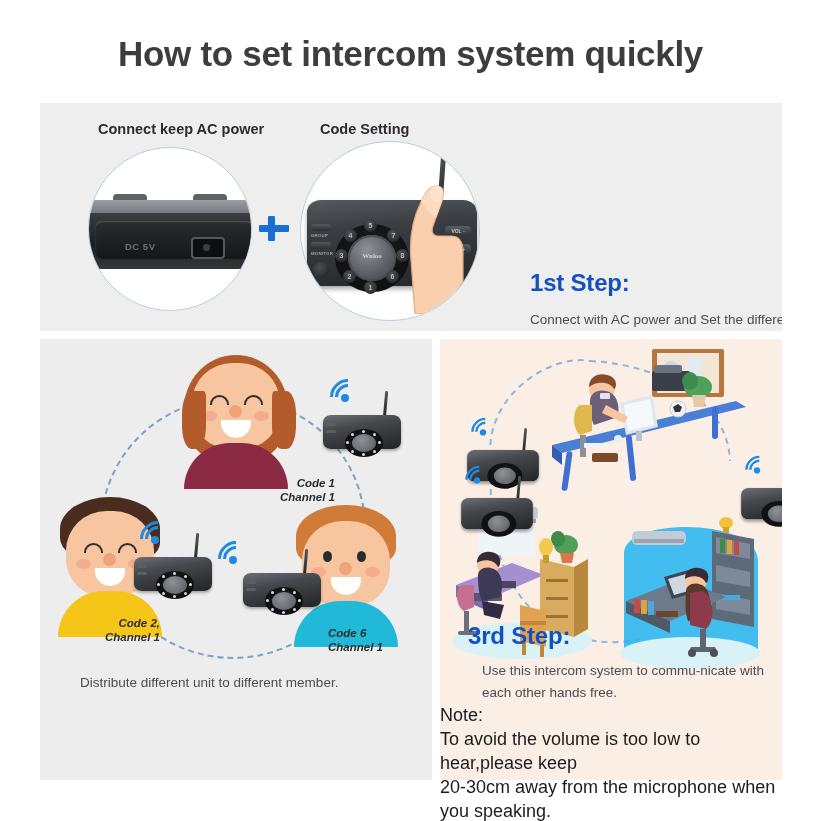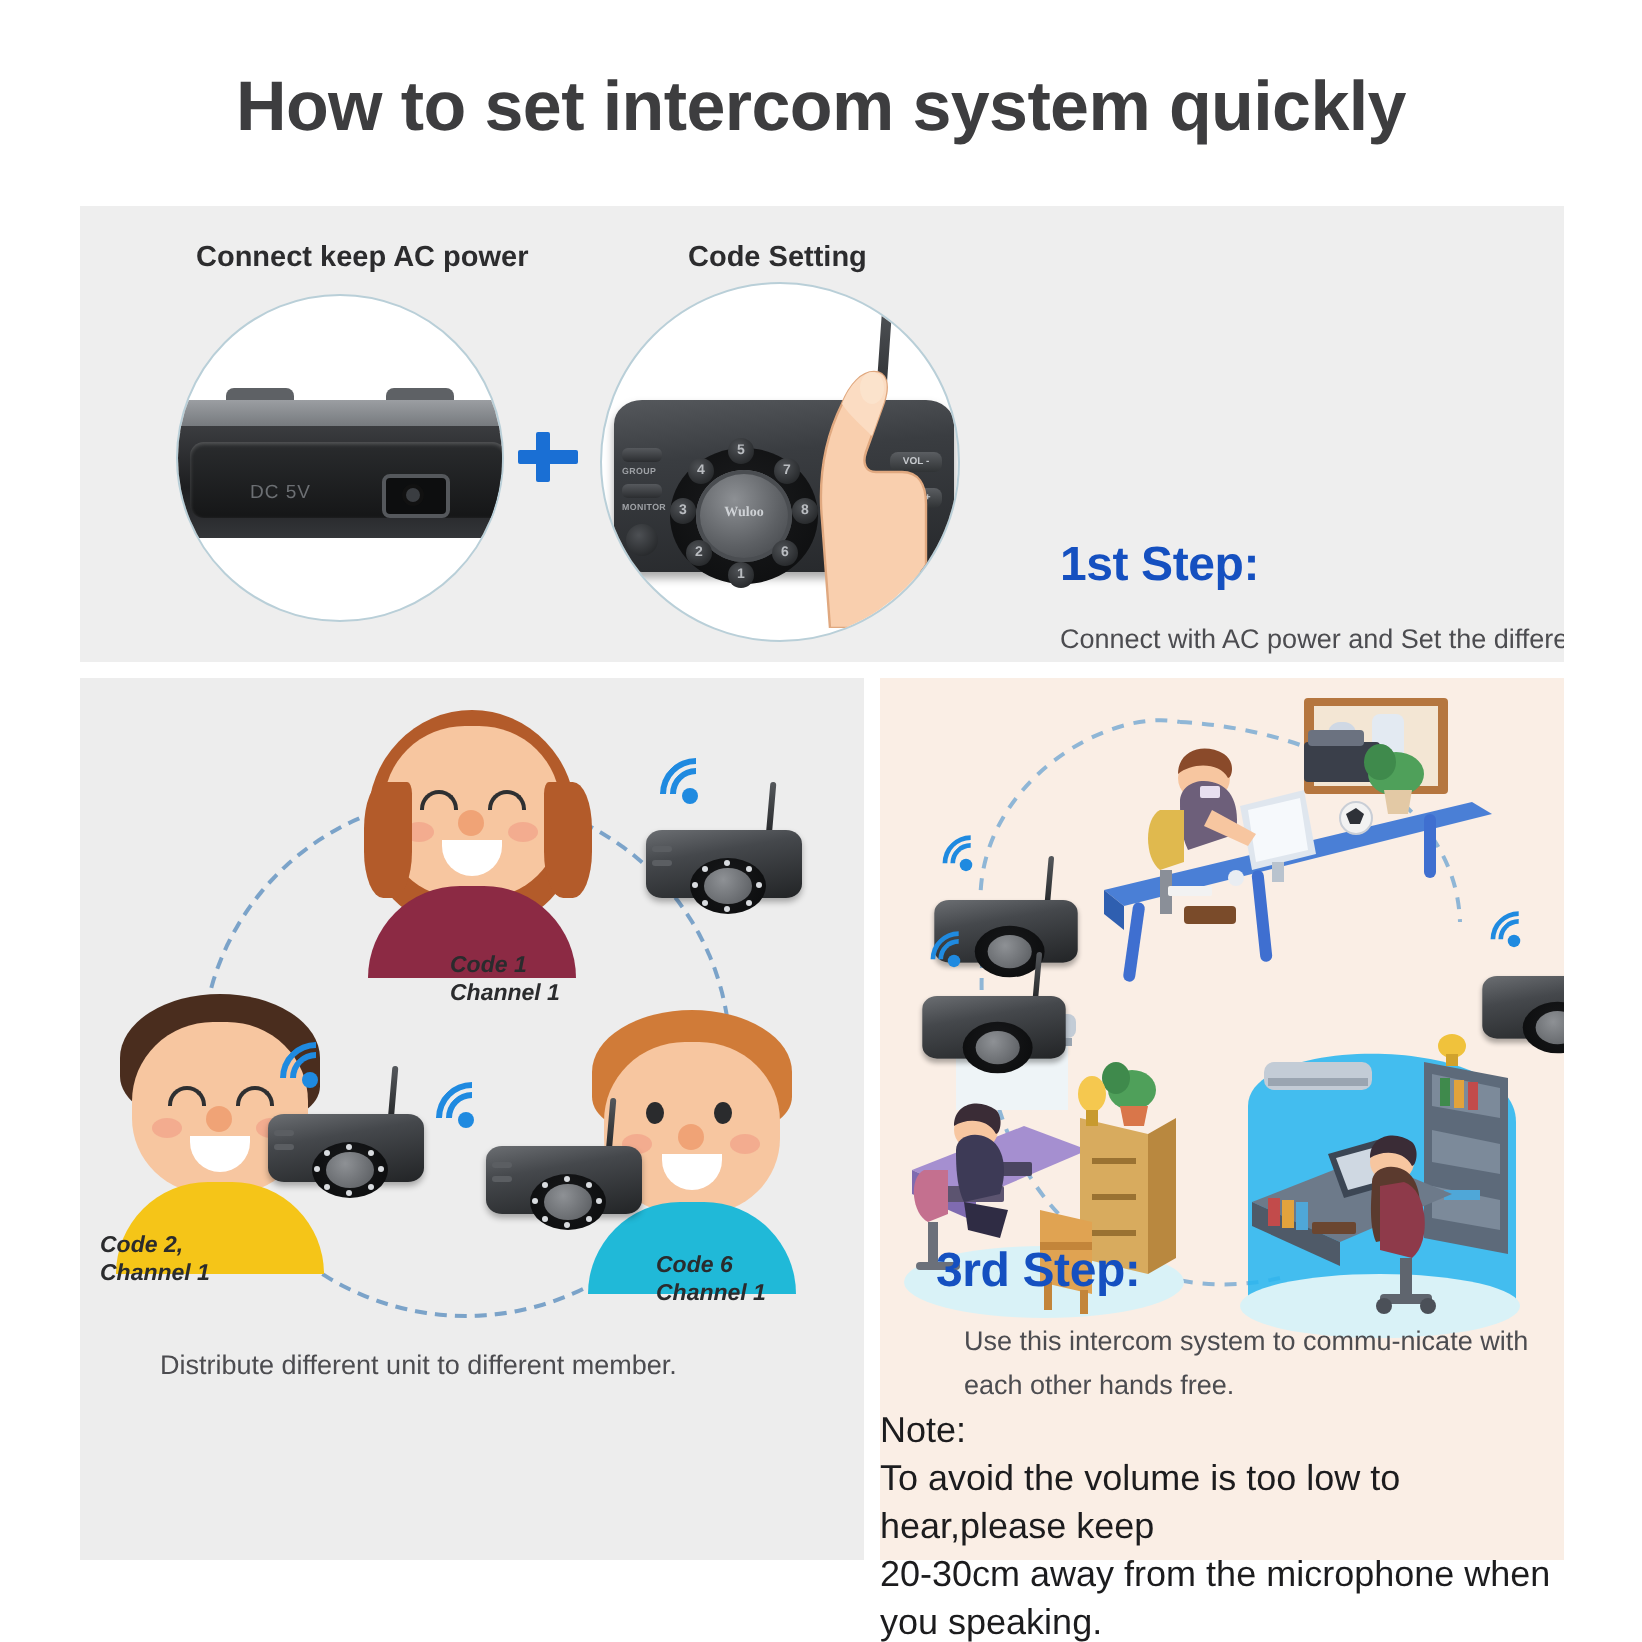--- a/index.html
+++ b/index.html
@@ -15,21 +15,21 @@
 
   
   .panel{position:absolute;overflow:hidden;}
   #panel1{left:40px;top:103px;width:742px;height:228px;background:#eeeeee;}
   #panel2{left:40px;top:339px;width:392px;height:441px;background:#ededed;}
   #panel3{left:440px;top:339px;width:342px;height:441px;background:#faeee5;}
 
   
   .p1-head{position:absolute;font-size:14.5px;font-weight:bold;color:#2c2c2e;white-space:nowrap;}
   #p1-head-a{left:58px;top:18px;}
-  #p1-head-b{left:304px;top:18px;}
+  #p1-head-b{left:280px;top:18px;}
 
   
   .circ{position:absolute;border-radius:50%;background:#ffffff;border:1px solid #b9cfd8;overflow:hidden;}
   #circ-a{left:48px;top:44px;width:162px;height:162px;}
   #circ-b{left:260px;top:38px;width:178px;height:178px;}
 
   
   #plus{position:absolute;left:216px;top:108px;width:36px;height:36px;}
   #plus:before,#plus:after{content:"";position:absolute;background:#1a6fd4;border-radius:1px;}
   #plus:before{left:3px;top:14px;width:30px;height:7px;}
@@ -39,21 +39,21 @@
   .rear{position:absolute;left:-4px;top:52px;width:178px;height:72px;}
   .rear-top{position:absolute;left:0;top:0;width:178px;height:16px;
             background:linear-gradient(180deg,#9b9ea2,#6e7276);border-radius:5px 5px 0 0;}
   .rear-body{position:absolute;left:0;top:13px;width:178px;height:56px;
             background:linear-gradient(180deg,#3b3d40,#1d1e20 55%,#343639);border-radius:5px;}
   .rear-inset{position:absolute;left:10px;top:8px;width:158px;height:38px;
             background:linear-gradient(180deg,#2a2c2e,#151617);border-radius:7px;
             box-shadow:inset 0 1px 2px rgba(255,255,255,.22);}
   .rear-bump{position:absolute;top:-6px;width:34px;height:10px;background:#5e6165;border-radius:4px 4px 0 0;}
   .rear-bump.b1{left:28px;} .rear-bump.b2{left:108px;}
-  .dc-label{position:absolute;left:30px;top:20px;font-size:9.5px;font-weight:normal;color:#6c6f73;letter-spacing:.5px;}
+  .dc-label{position:absolute;left:30px;top:20px;font-size:9.5px;font-weight:bold;color:#6c6f73;letter-spacing:.5px;}
   .dc-jack{position:absolute;left:96px;top:16px;width:30px;height:18px;background:#0d0e0f;
            border:2px solid #55585c;border-radius:4px;}
   .dc-jack:after{content:"";position:absolute;left:10px;top:5px;width:7px;height:7px;border-radius:50%;
            background:#3a3d41;box-shadow:0 0 0 2px #111;}
 
   
   .devtop{position:absolute;left:6px;top:44px;width:170px;height:108px;}
   .dev-shell{position:absolute;left:0;top:14px;width:170px;height:86px;
       background:linear-gradient(175deg,#55585c 0%,#3a3d41 32%,#26282b 100%);
       border-radius:14px/12px;box-shadow:0 3px 5px rgba(0,0,0,.35);}
@@ -125,21 +125,21 @@
 
   
   .wifi{position:absolute;width:30px;height:24px;}
   .wifi .arc{position:absolute;border:3.4px solid #1f8ae0;border-bottom-color:transparent;
      border-left-color:transparent;border-right-color:transparent;border-radius:50%;}
   .wifi .a1{left:0;top:0;width:30px;height:30px;transform:rotate(-45deg);}
   .wifi .a2{left:5px;top:5px;width:20px;height:20px;transform:rotate(-45deg);}
   .wifi .dot{position:absolute;left:11px;top:15px;width:8px;height:8px;border-radius:50%;background:#1f8ae0;}
 
   .codelbl{position:absolute;font-size:11.5px;font-weight:bold;font-style:italic;color:#2a2b2d;
-     text-align:left;line-height:1.18;white-space:nowrap;}
+     text-align:right;line-height:1.18;white-space:nowrap;}
 
   
   .scene{position:absolute;}
   .dashcurve{position:absolute;left:0;top:0;width:342px;height:441px;}
 </style>
 </head>
 <body>
 
 <div id="page">
 

